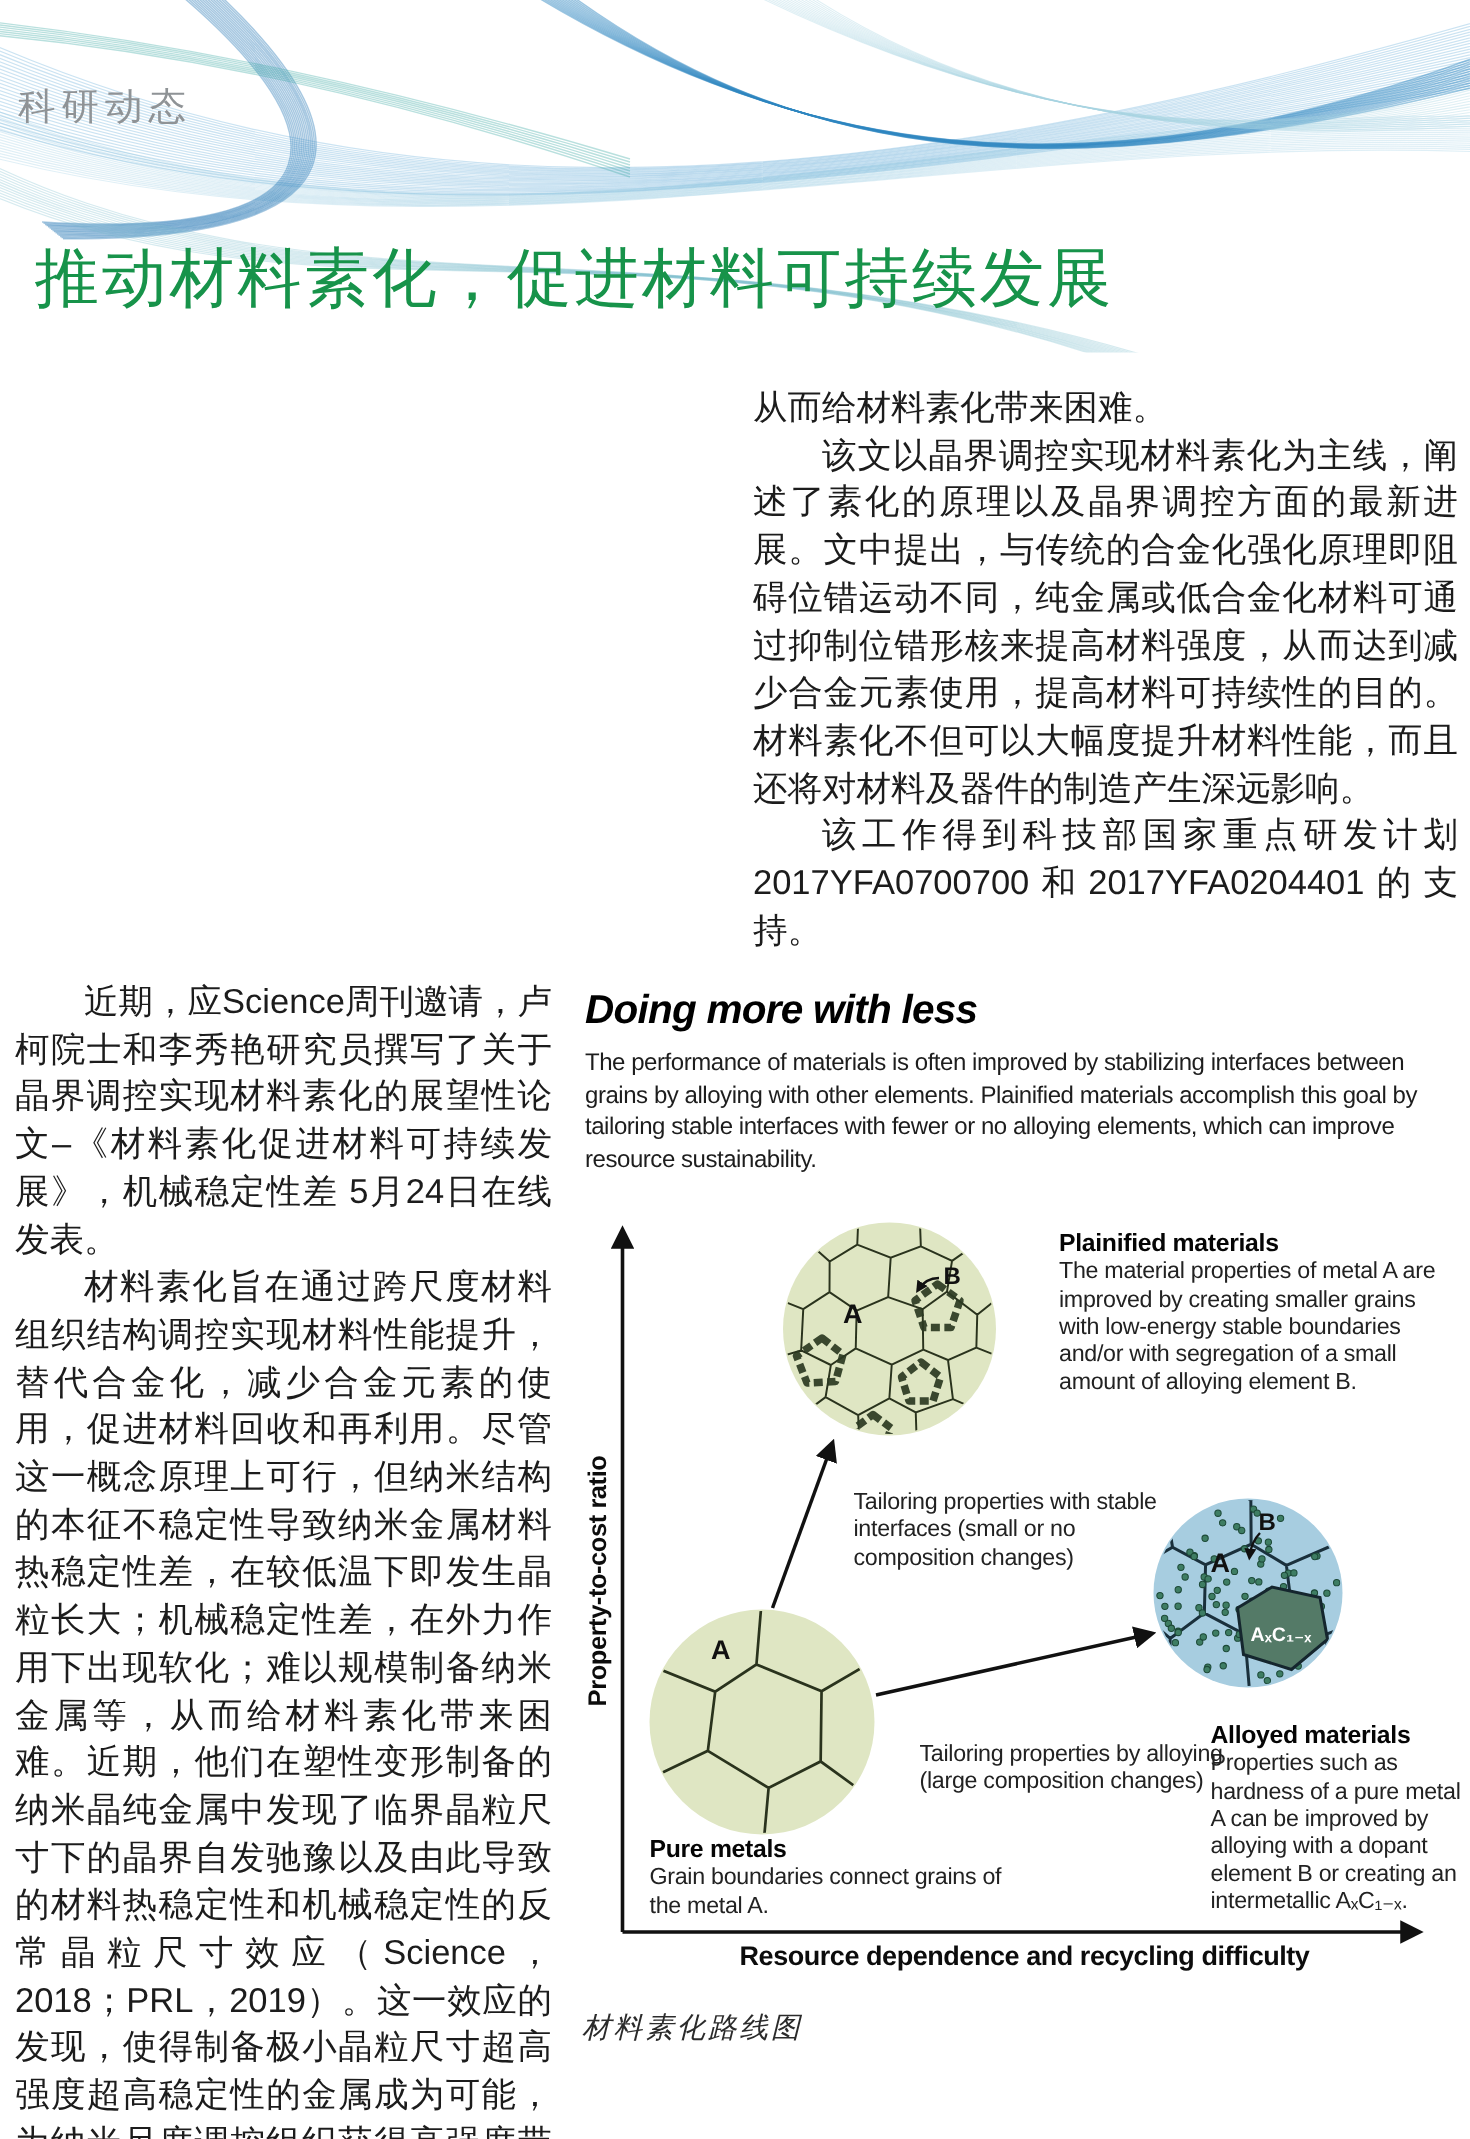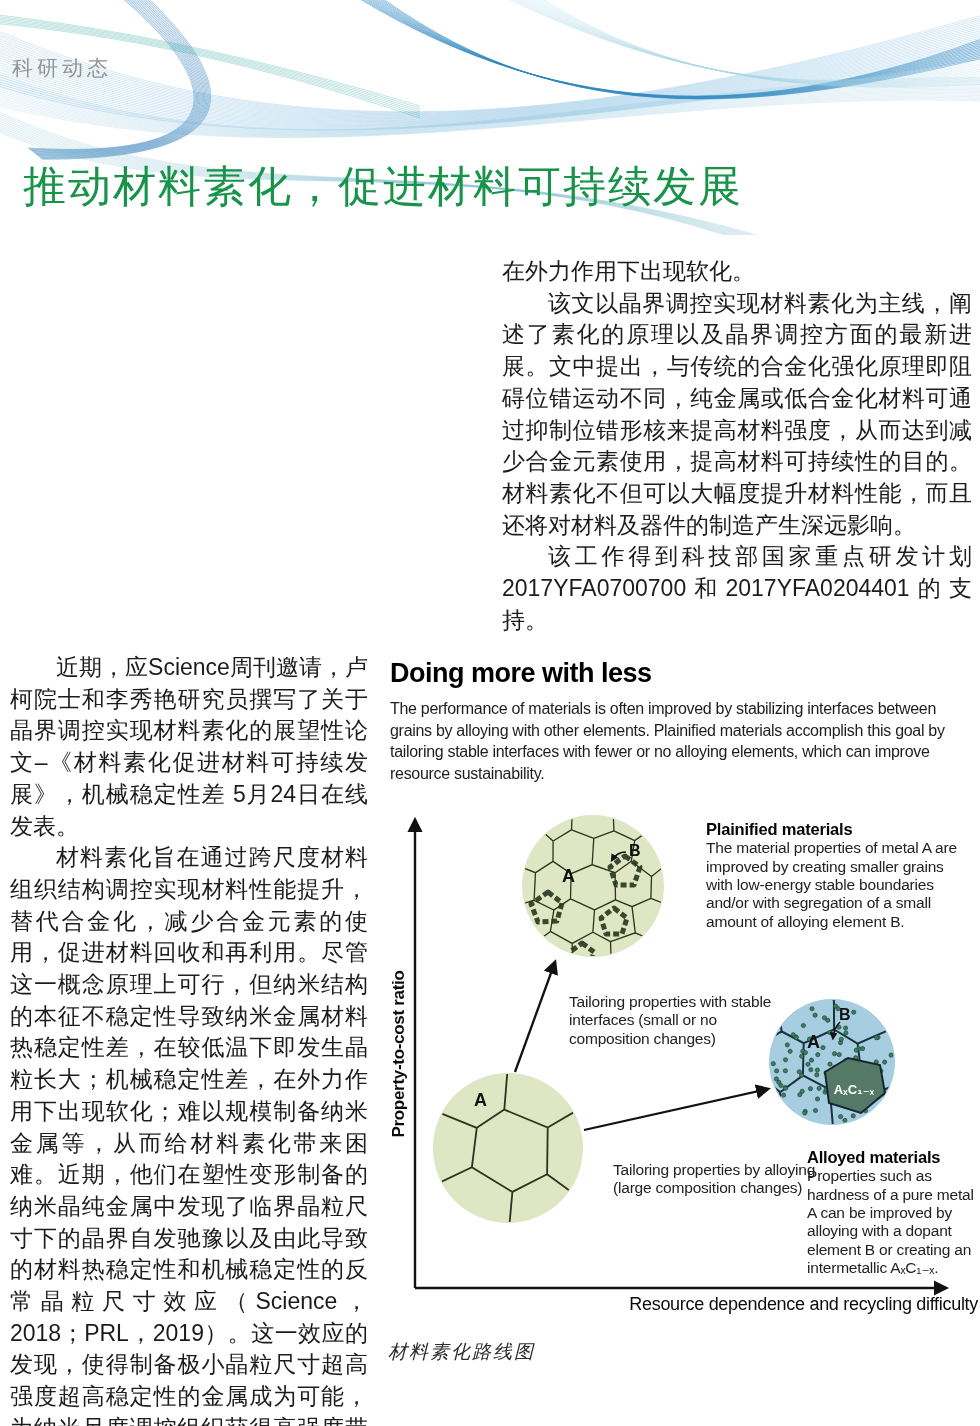--- a/index.html
+++ b/index.html
@@ -1,46 +1,46 @@
 <!DOCTYPE html>
 <html><head>
 <meta charset="utf-8">
 <style>
   html,body{margin:0;padding:0;background:#ffffff;}
   .page{position:relative;width:980px;height:1426px;background:#fff;overflow:hidden;
         font-family:"Liberation Sans","DejaVu Sans",sans-serif;color:#1d1d1d;}
   
   .banner{position:absolute;left:0;top:0;width:980px;height:235px;}
-  .cat-label{position:absolute;left:12px;top:54px;font-size:21px;letter-spacing:4px;color:#8f9396;}
+  .cat-label{position:absolute;left:12px;top:54px;font-size:25px;letter-spacing:4px;color:#8f9396;}
   .art-title{position:absolute;left:8px;top:146px;width:960px;font-size:43px;line-height:1.2;
              color:#17934a;letter-spacing:2px;font-weight:500;}
   
   .col{position:absolute;font-size:23px;line-height:31.7px;text-align:justify;color:#1c1c1c;}
   .col p{margin:0;}
   .col p.indent{text-indent:2em;}
   #col-left-top{left:10px;top:256px;width:468px;}
   #col-left-bottom{left:10px;top:652px;width:358px;}
   #col-right{left:502px;top:256px;width:470px;}
   
   .figure{position:absolute;left:388px;top:658px;width:590px;height:730px;}
   .fig-title{position:absolute;left:2px;top:0px;font-size:27px;font-weight:bold;color:#000;
-             letter-spacing:-0.5px;}
+             letter-spacing:-0.5px;font-style:italic;}
   .fig-intro{position:absolute;left:2px;top:40px;width:584px;font-size:16px;line-height:1.35;
              color:#1d1d1d;letter-spacing:-0.3px;}
   .chart{position:absolute;left:0px;top:152px;width:590px;height:490px;}
   .chart svg{position:absolute;left:0;top:0;}
   .ann{position:absolute;font-size:15.5px;line-height:1.18;color:#222;letter-spacing:-0.2px;}
   .ann b{display:block;font-size:16.5px;color:#050505;}
   #ann-plainified{left:318px;top:10px;width:268px;}
   #ann-stable{left:181px;top:183px;width:208px;}
   #ann-alloying{left:225px;top:327px;width:238px;margin-top:24px;}
   #ann-pure{left:45px;top:414px;width:235px;}
   #ann-alloyed{left:419px;top:338px;width:170px;}
-  .x-label{position:absolute;left:0;top:636px;width:590px;text-align:right;
-           font-weight:normal;font-size:18px;color:#0c0c0c;letter-spacing:-0.3px;}
+  .x-label{position:absolute;left:0;top:636px;width:590px;text-align:center;
+           font-weight:bold;font-size:18px;color:#0c0c0c;letter-spacing:-0.3px;}
   .fig-caption{position:absolute;left:0;top:681px;width:590px;text-align:left;
                font-family:"DejaVu Serif","Liberation Serif",serif;font-style:italic;
                font-size:19px;color:#2b2b2b;letter-spacing:2px;}
   .axis-label{font-weight:bold;font-size:17px;fill:#0c0c0c;letter-spacing:-0.3px;}
   .lblA{font-weight:bold;font-size:18px;fill:#111;}
   .lblB{font-weight:bold;font-size:16px;fill:#111;}
   .lblIM{font-weight:bold;font-size:13px;fill:#ffffff;}
 </style>
 </head>
 <body>
@@ -158,21 +158,21 @@
     <h1 class="art-title" style="margin:15px">推动材料素化，促进材料可持续发展</h1>
   </div>
 
 
   <div class="col" id="col-left-bottom">
     <p class="indent">近期，应Science周刊邀请，卢柯院士和李秀艳研究员撰写了关于晶界调控实现材料素化的展望性论文–《材料素化促进材料可持续发展》，机械稳定性差 5月24日在线发表。</p>
     <p class="indent">材料素化旨在通过跨尺度材料组织结构调控实现材料性能提升，替代合金化，减少合金元素的使用，促进材料回收和再利用。尽管这一概念原理上可行，但纳米结构的本征不稳定性导致纳米金属材料热稳定性差，在较低温下即发生晶粒长大；机械稳定性差，在外力作用下出现软化；难以规模制备纳米金属等，从而给材料素化带来困难。近期，他们在塑性变形制备的纳米晶纯金属中发现了临界晶粒尺寸下的晶界自发驰豫以及由此导致的材料热稳定性和机械稳定性的反常晶粒尺寸效应（Science，2018；PRL，2019）。这一效应的发现，使得制备极小晶粒尺寸超高强度超高稳定性的金属成为可能，为纳米尺度调控组织获得高强度带来了新的机遇，</p>
   </div>
 
   <div class="col" id="col-right">
-    <p>在外力作用下出现软化。</p>
+    <p>从而给材料素化带来困难。</p>
     <p class="indent">该文以晶界调控实现材料素化为主线，阐述了素化的原理以及晶界调控方面的最新进展。文中提出，与传统的合金化强化原理即阻碍位错运动不同，纯金属或低合金化材料可通过抑制位错形核来提高材料强度，从而达到减少合金元素使用，提高材料可持续性的目的。材料素化不但可以大幅度提升材料性能，而且还将对材料及器件的制造产生深远影响。</p>
     <p class="indent">该工作得到科技部国家重点研发计划2017YFA0700700和2017YFA0204401的支持。</p>
   </div>
 
   <div class="figure">
     <div class="fig-title">Doing more with less</div>
     <div class="fig-intro">The performance of materials is often improved by stabilizing interfaces between grains by alloying with other elements. Plainified materials accomplish this goal by tailoring stable interfaces with fewer or no alloying elements, which can improve resource sustainability.</div>
 
     <div class="chart">
       <svg width="590" height="490" viewBox="0 0 590 490">
@@ -334,20 +334,24 @@
           <path d="M8 -40 Q2 -34 1 -24" fill="none" stroke="#111" stroke-width="1.6" marker-end="url(#arrS)"></path>
         </g>
       </svg>
 
       <div class="ann" id="ann-plainified">
         <b>Plainified materials</b>
         <span>The material properties of metal A are improved by creating smaller grains with low-energy stable boundaries and/or with segregation of a small amount of alloying element B.</span>
       </div>
       <div class="ann" id="ann-stable">Tailoring properties with stable interfaces (small or no composition changes)</div>
       <div class="ann" id="ann-alloying">Tailoring properties by alloying (large composition changes)</div>
+      <div class="ann" id="ann-pure">
+        <b>Pure metals</b>
+        <span>Grain boundaries connect grains of the metal A.</span>
+      </div>
       <div class="ann" id="ann-alloyed">
         <b>Alloyed materials</b>
         <span>Properties such as hardness of a pure metal A can be improved by alloying with a dopant element B or creating an intermetallic AₓC₁₋ₓ.</span>
       </div>
     </div>
 
     <div class="x-label">Resource dependence and recycling difficulty</div>
     <div class="fig-caption">材料素化路线图</div>
   </div>
 

